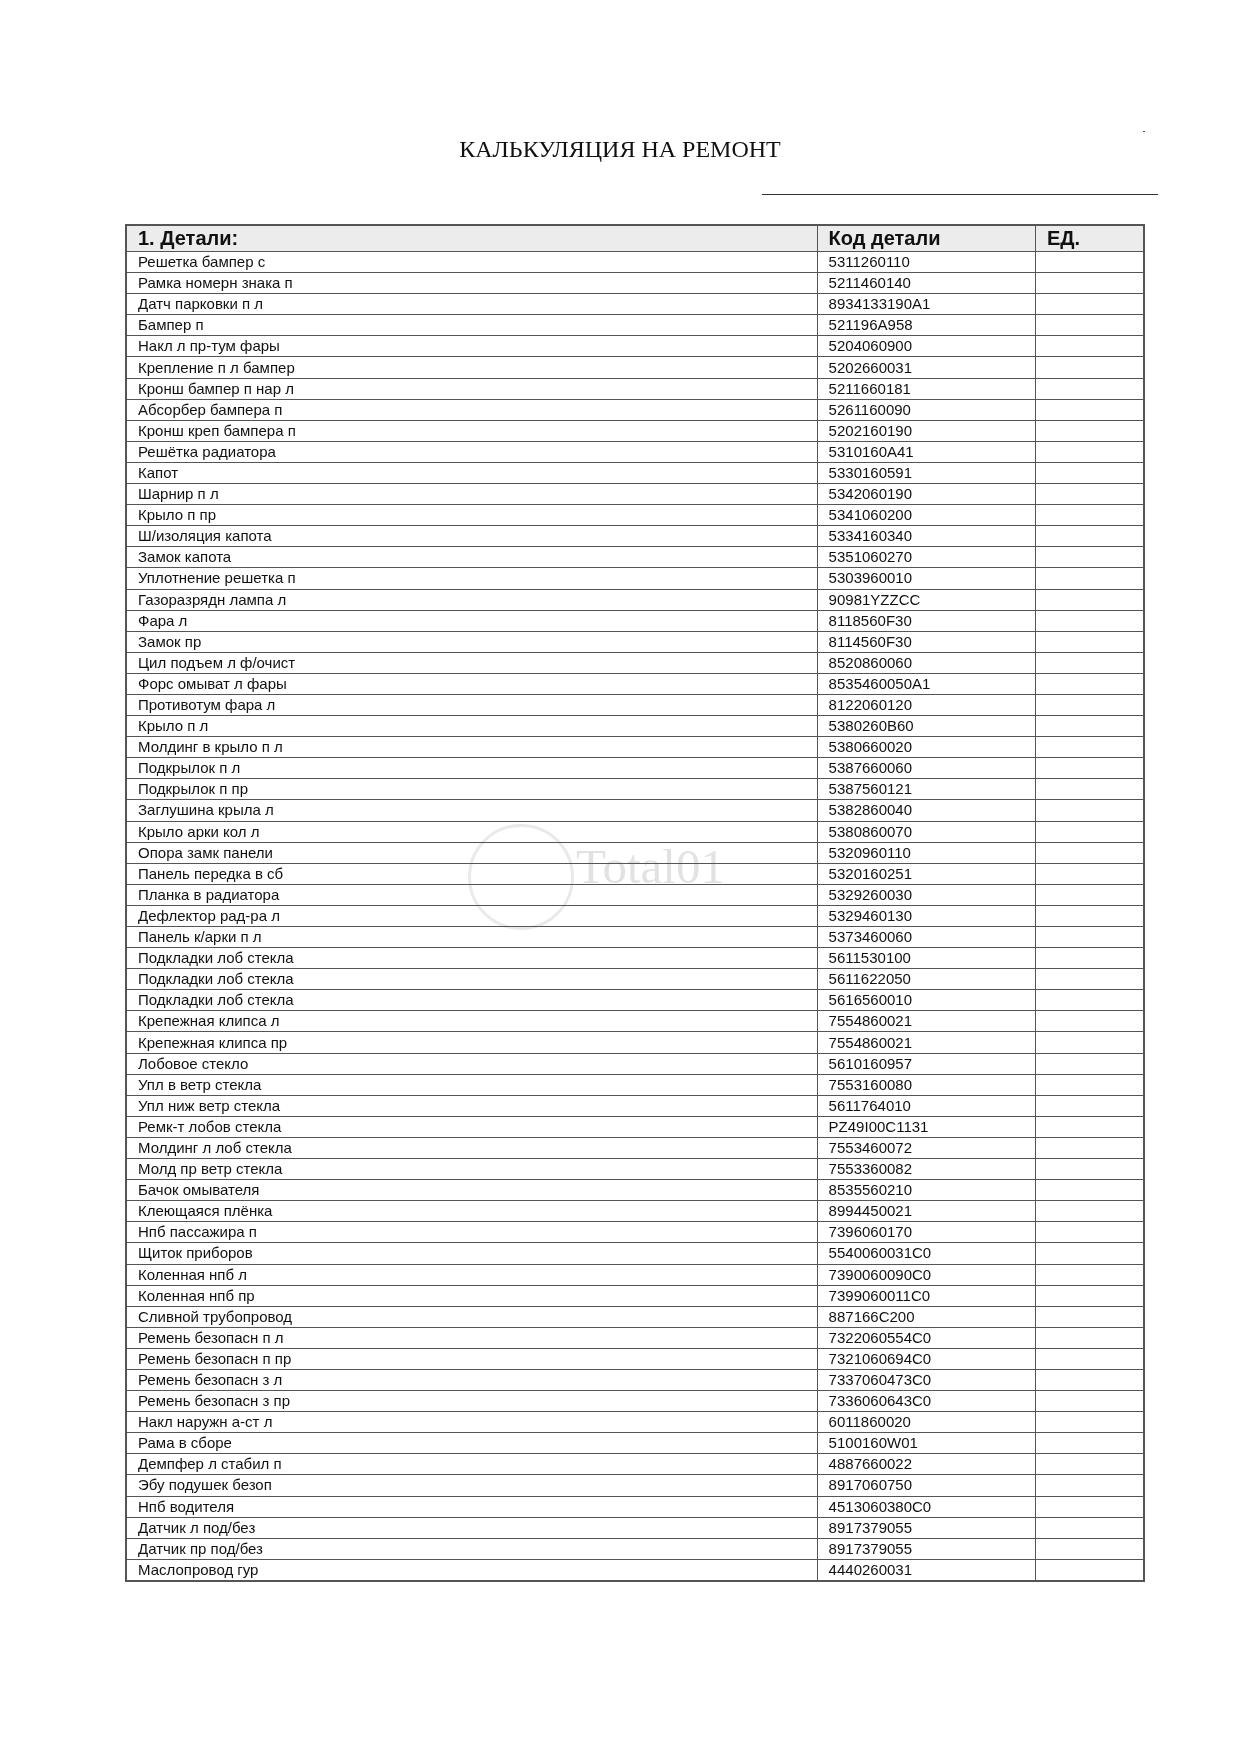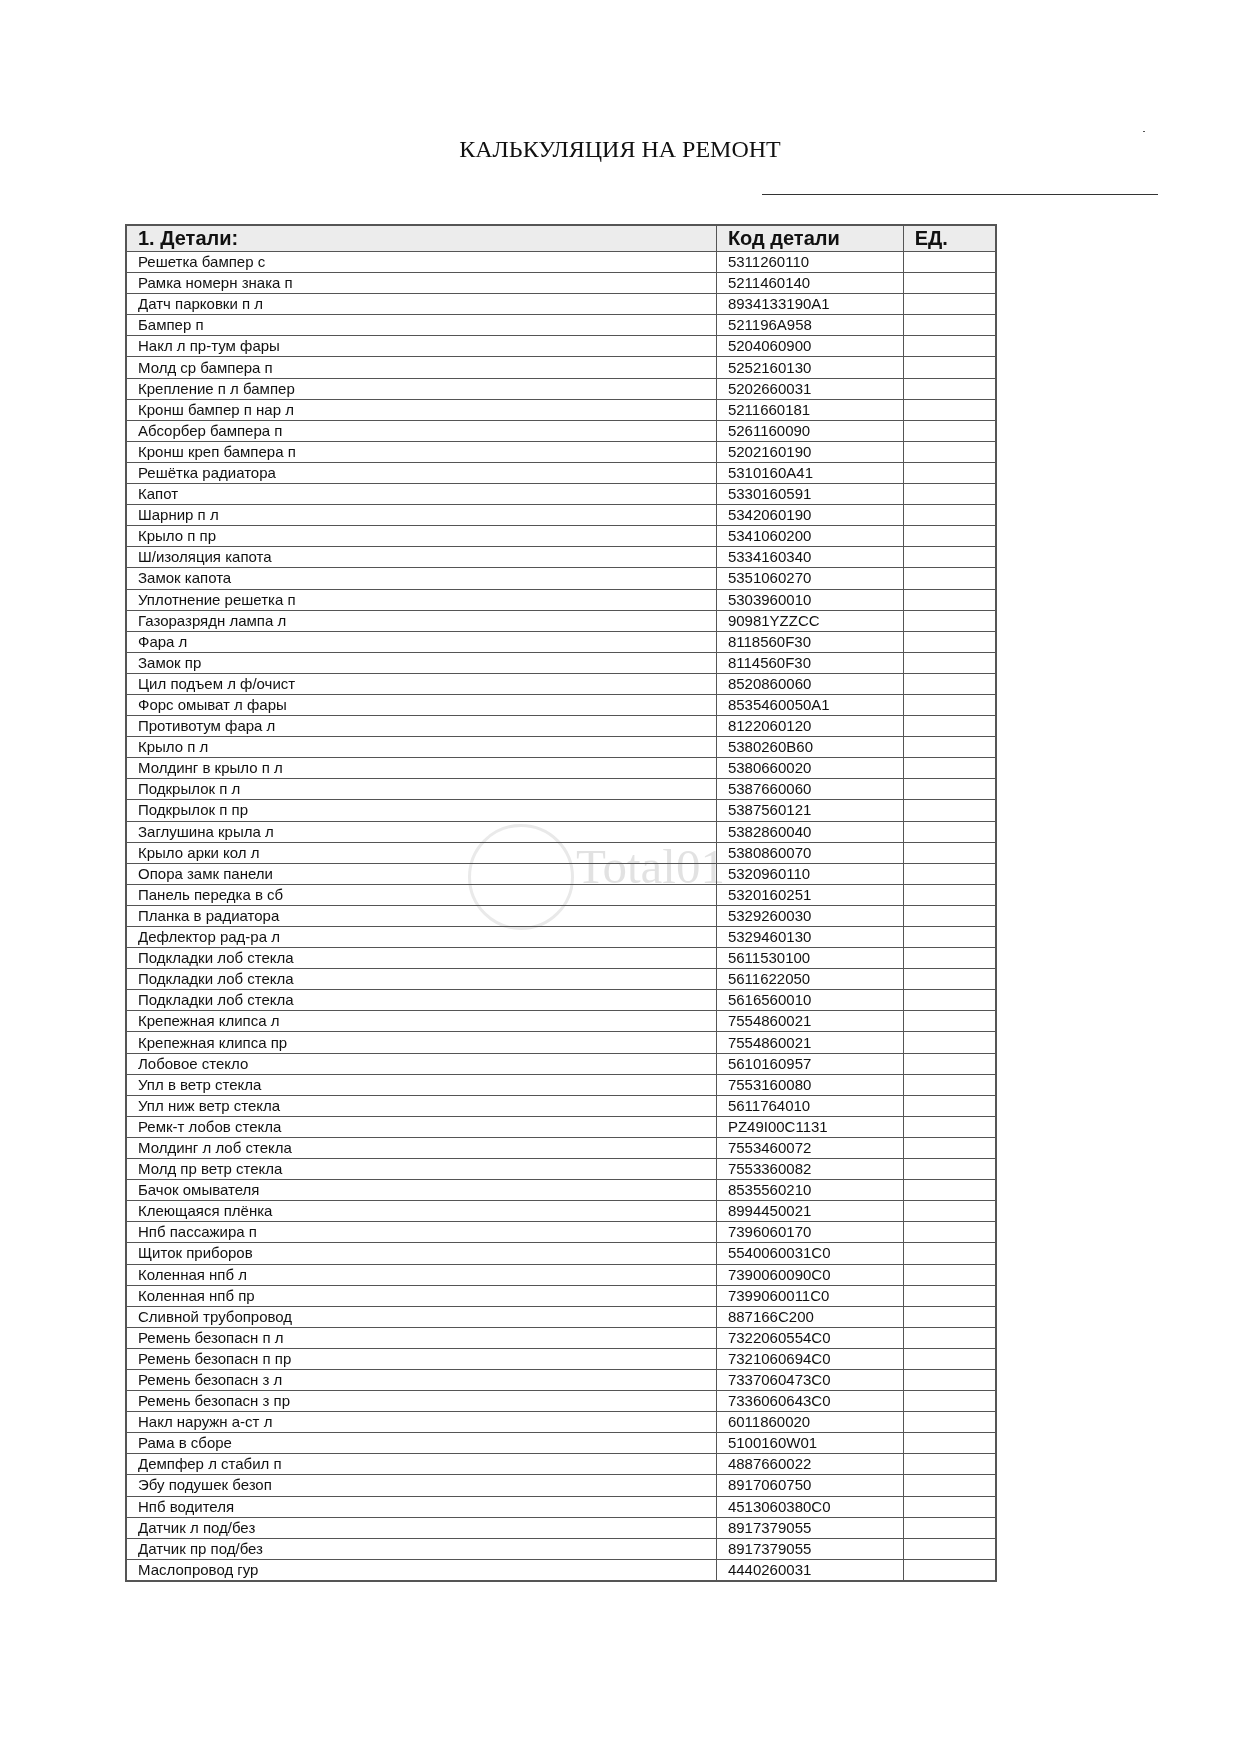--- a/index.html
+++ b/index.html
@@ -10,21 +10,21 @@
     font-family: "Liberation Serif", "DejaVu Serif", serif;
     font-size: 24px; color: #111; letter-spacing: 0px;
   }
   .sig-line {
     position: absolute; left: 762px; top: 194px; width: 396px; height: 0;
     border-top: 1.5px solid #333;
   }
   .dot { position: absolute; left: 1143px; top: 131px; width: 2px; height: 1px; background: #555; }
   table.parts {
     position: absolute; left: 125px; top: 224px;
-    width: 872px;
+    width: 1020px;
     border-collapse: collapse;
     font-family: "Liberation Sans", "DejaVu Sans", sans-serif;
     font-size: 15px; color: #111;
   }
   table.parts th, table.parts td {
     border: 1px solid #555;
     padding: 0 0 0 11px;
     text-align: left;
     white-space: nowrap;
     overflow: hidden;
@@ -99,25 +99,20 @@
         <td>Бампер п</td>
         <td>521196A958</td>
         <td></td>
       </tr>
       <tr>
         <td>Накл л пр-тум фары</td>
         <td>5204060900</td>
         <td></td>
       </tr>
       <tr>
-        <td>Молд ср бампера п</td>
-        <td>5252160130</td>
-        <td></td>
-      </tr>
-      <tr>
         <td>Крепление п л бампер</td>
         <td>5202660031</td>
         <td></td>
       </tr>
       <tr>
         <td>Кронш бампер п нар л</td>
         <td>5211660181</td>
         <td></td>
       </tr>
       <tr>
@@ -236,20 +231,25 @@
         <td></td>
       </tr>
       <tr>
         <td>Планка в радиатора</td>
         <td>5329260030</td>
         <td></td>
       </tr>
       <tr>
         <td>Дефлектор рад-ра л</td>
         <td>5329460130</td>
+        <td></td>
+      </tr>
+      <tr>
+        <td>Панель к/арки п л</td>
+        <td>5373460060</td>
         <td></td>
       </tr>
       <tr>
         <td>Подкладки лоб стекла</td>
         <td>5611530100</td>
         <td></td>
       </tr>
       <tr>
         <td>Подкладки лоб стекла</td>
         <td>5611622050</td>

